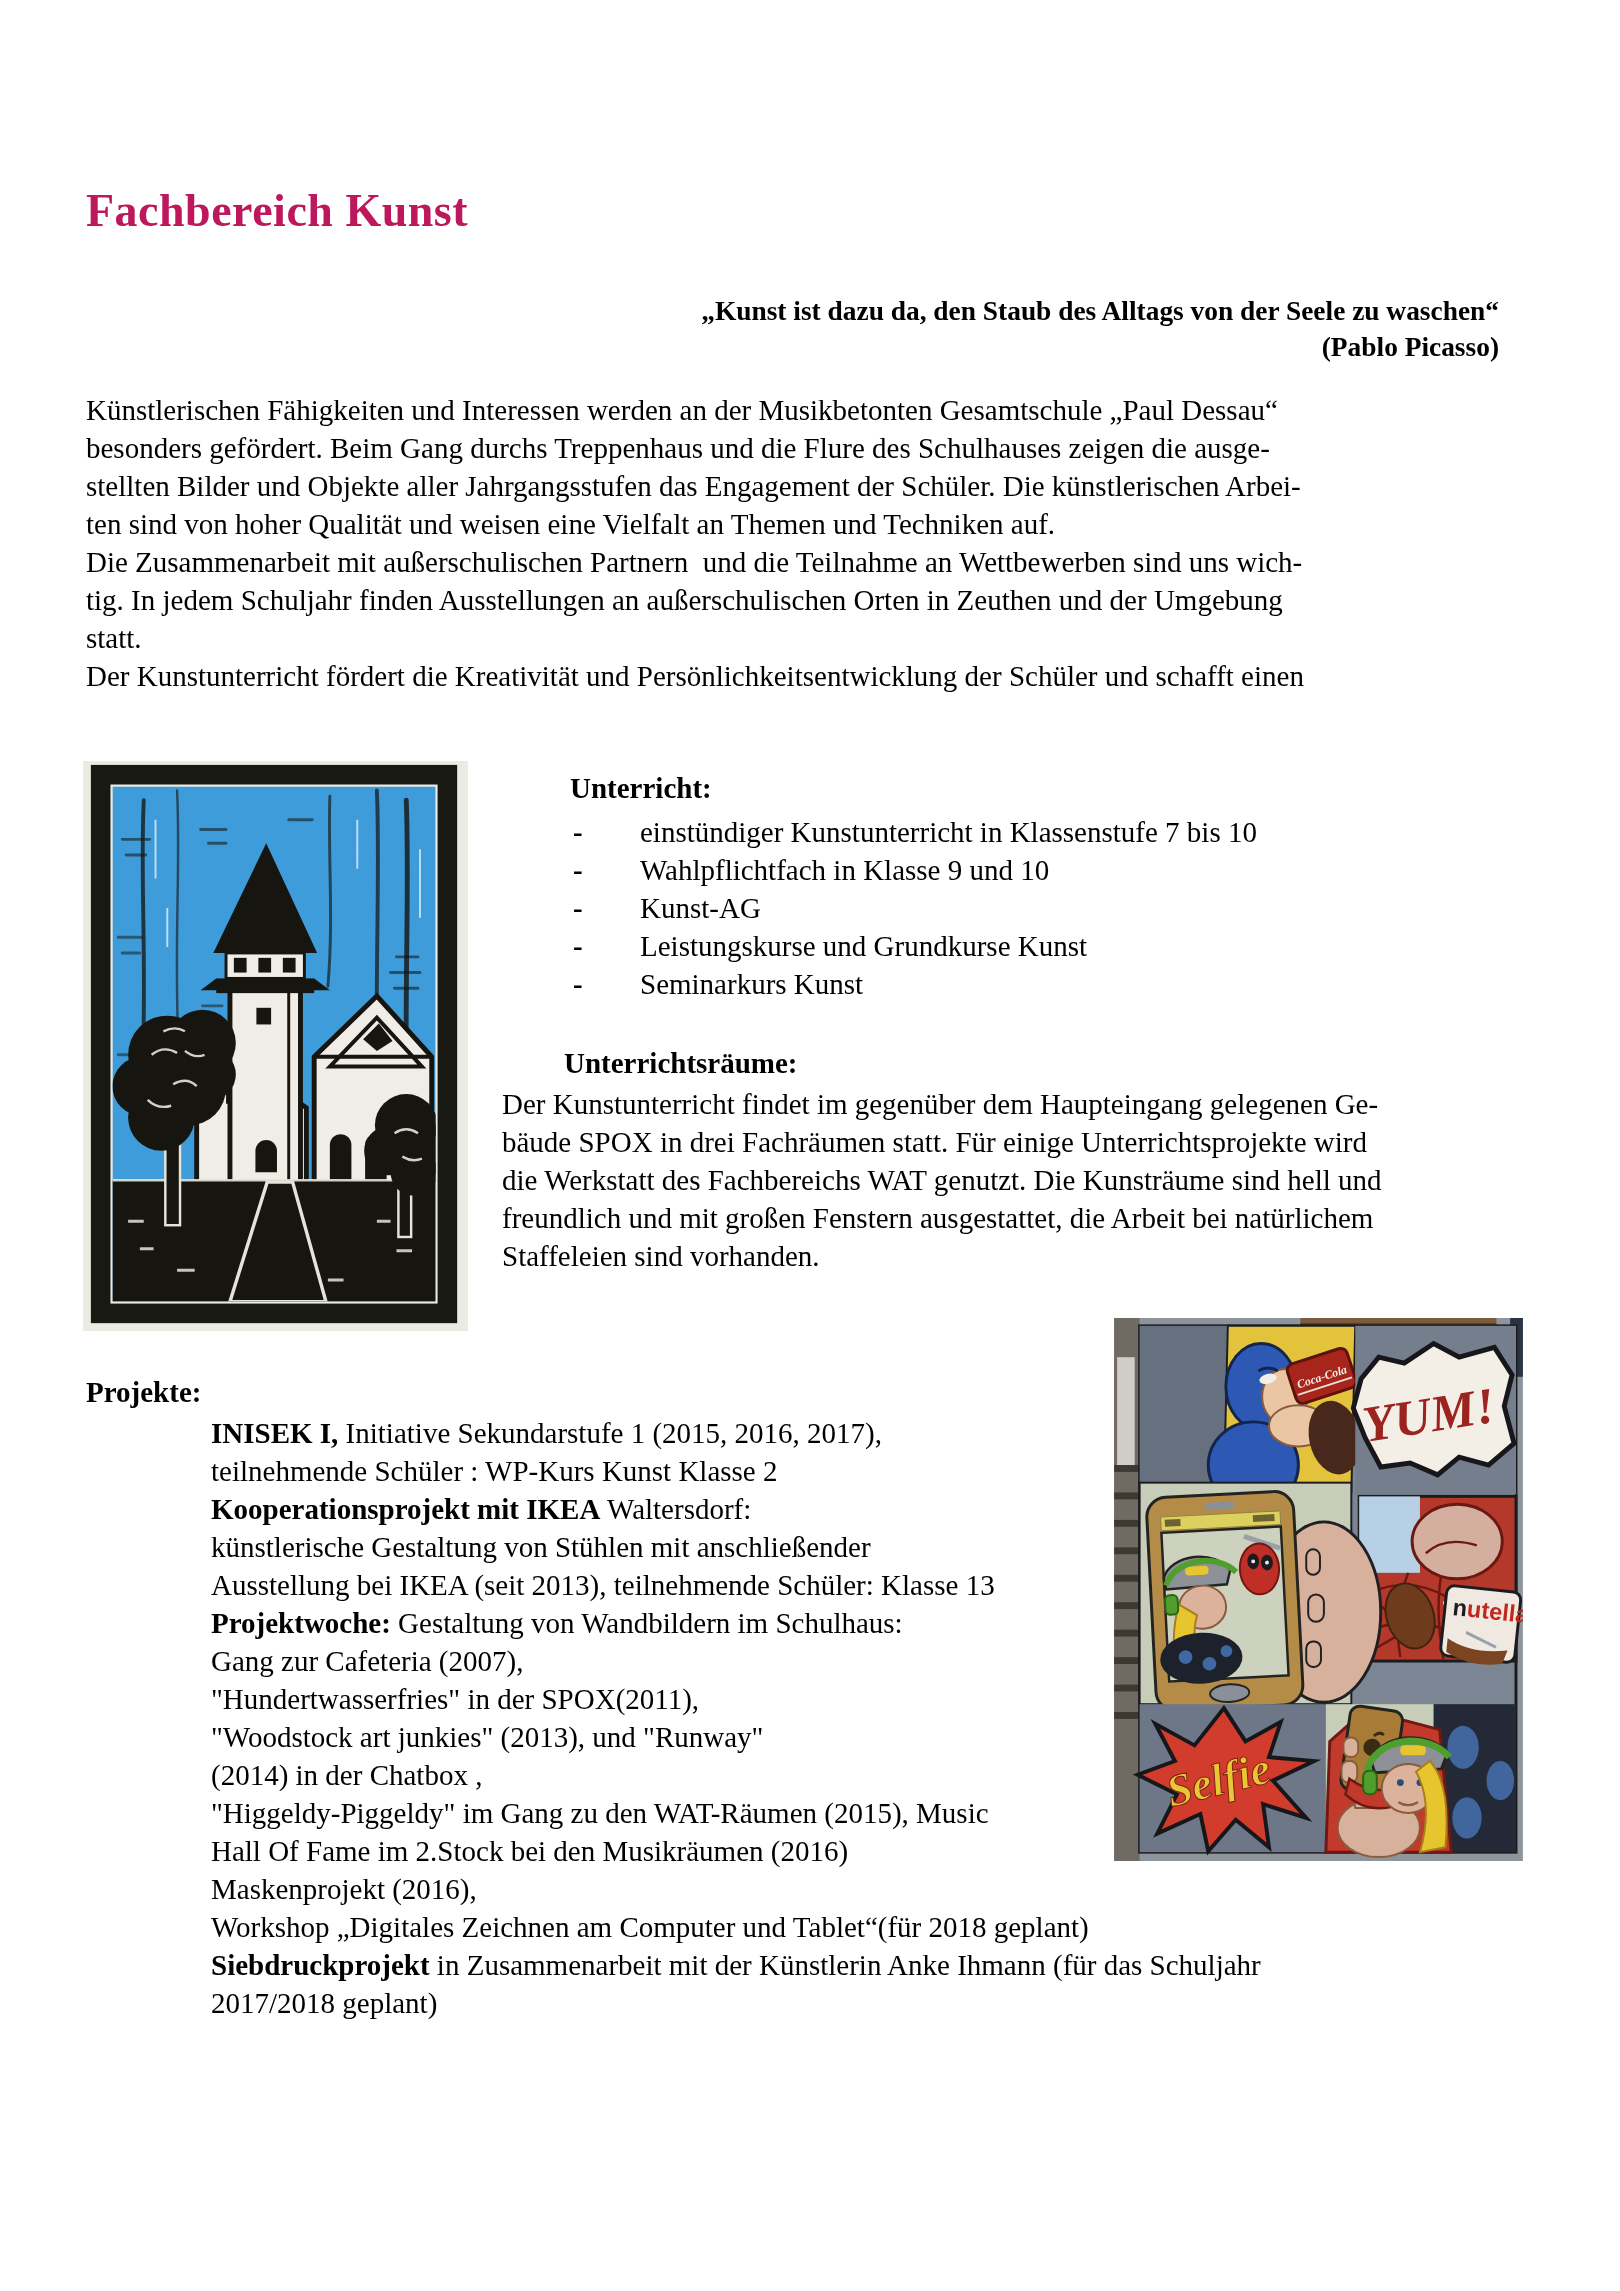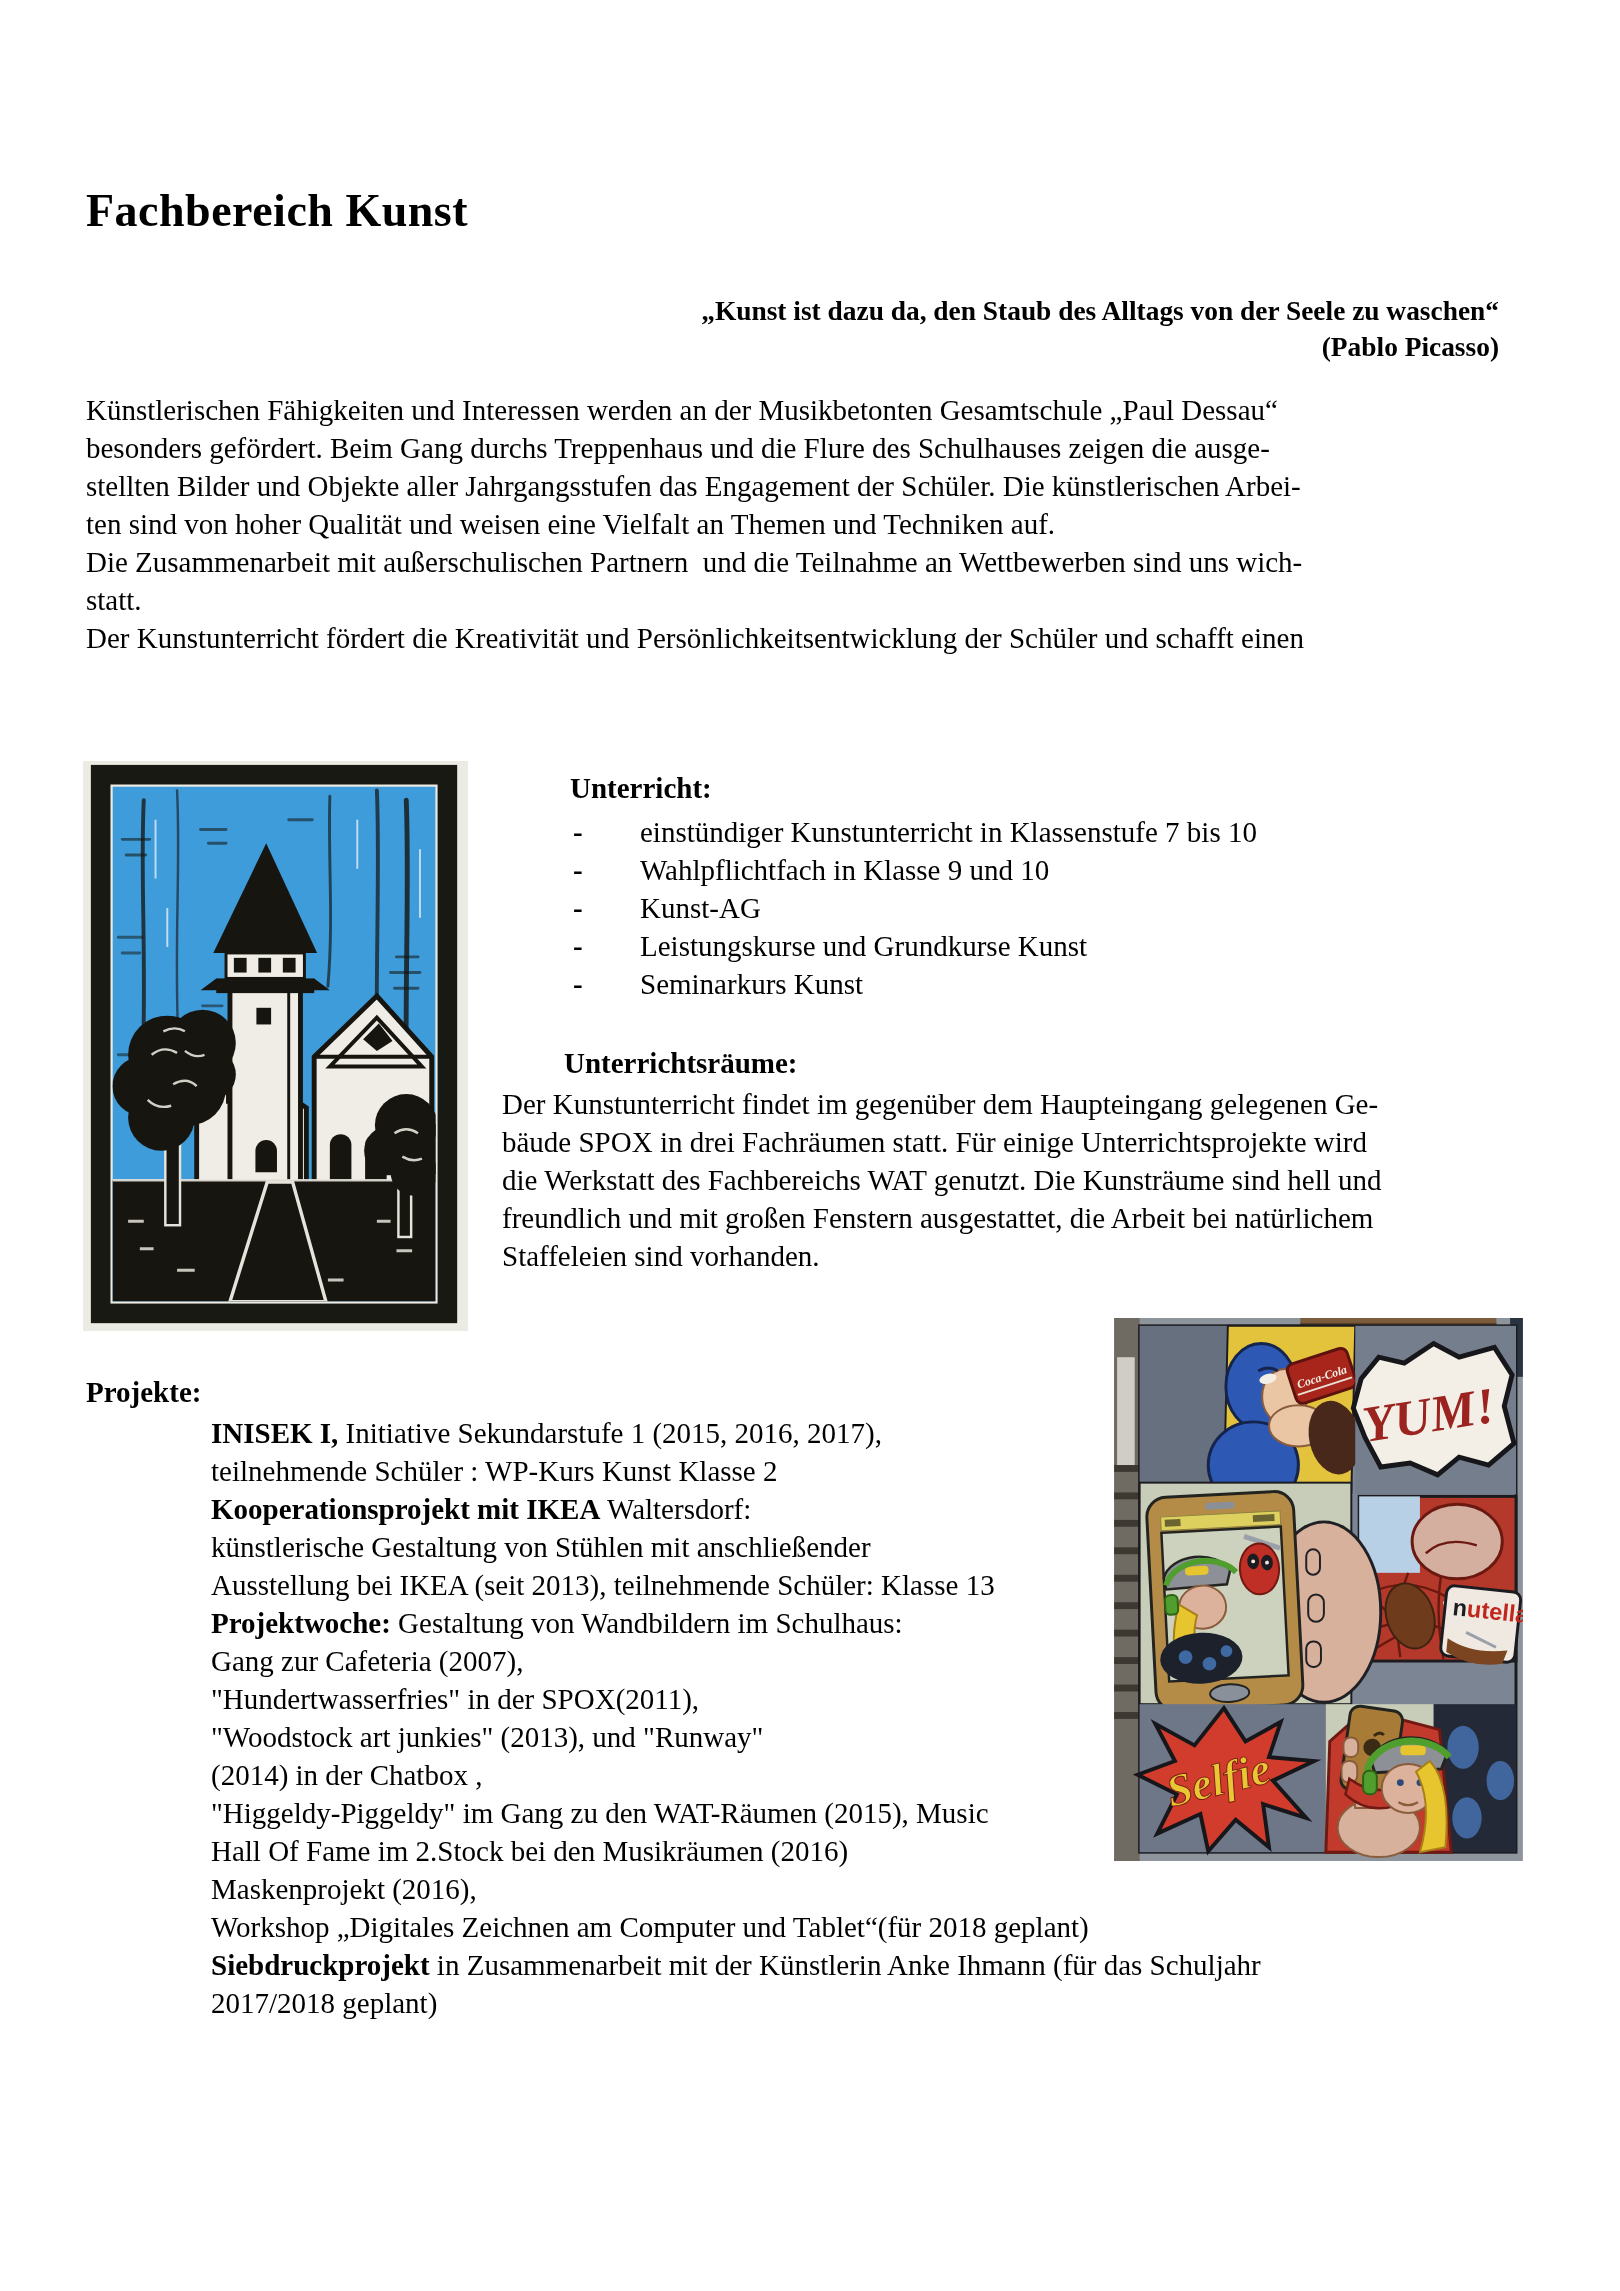--- a/index.html
+++ b/index.html
@@ -1,19 +1,19 @@
 <!DOCTYPE html>
 <html><head>
 <meta charset="utf-8">
 <style>
   html,body{margin:0;padding:0;background:#ffffff;}
   .page{position:relative;width:1620px;height:2292px;background:#ffffff;overflow:hidden;
         font-family:"Liberation Serif",serif;color:#000;}
   .abs{position:absolute;}
-  #doc-title{left:86px;top:184px;font-size:46px;font-weight:bold;color:#000000;letter-spacing:0.5px;}
+  #doc-title{left:86px;top:184px;font-size:46px;font-weight:bold;color:#be185d;letter-spacing:0.5px;}
   .quote-wrap{right:121px;top:293px;text-align:right;font-weight:bold;font-size:27.4px;}
   .quote-line{line-height:36px;white-space:pre;}
   .bodytext{font-size:29px;}
   .tline{height:38px;line-height:38px;white-space:pre;}
   #intro-para{left:86px;top:391px;}
   #unterricht-heading{left:522px;top:772px;font-size:29px;font-weight:bold;margin-left:48px;}
   #unterricht-list{left:573px;top:813px;}
   .dashrow{height:38px;line-height:38px;white-space:pre;}
   .dash{display:inline-block;width:67px;font-weight:bold;}
   #raeume-heading{left:564px;top:1047px;font-size:29px;font-weight:bold;}
@@ -36,20 +36,21 @@
     <div class="quote-line">„Kunst ist dazu da, den Staub des Alltags von der Seele zu waschen“</div>
     <div class="quote-line">(Pablo Picasso)</div>
   </div>
 
   <div class="abs bodytext" id="intro-para">
       <div class="tline">Künstlerischen Fähigkeiten und Interessen werden an der Musikbetonten Gesamtschule „Paul Dessau“</div>
       <div class="tline">besonders gefördert. Beim Gang durchs Treppenhaus und die Flure des Schulhauses zeigen die ausge-</div>
       <div class="tline">stellten Bilder und Objekte aller Jahrgangsstufen das Engagement der Schüler. Die künstlerischen Arbei-</div>
       <div class="tline">ten sind von hoher Qualität und weisen eine Vielfalt an Themen und Techniken auf.</div>
       <div class="tline">Die Zusammenarbeit mit außerschulischen Partnern  und die Teilnahme an Wettbewerben sind uns wich-</div>
+      <div class="tline">tig. In jedem Schuljahr finden Ausstellungen an außerschulischen Orten in Zeuthen und der Umgebung</div>
       <div class="tline">statt.</div>
       <div class="tline">Der Kunstunterricht fördert die Kreativität und Persönlichkeitsentwicklung der Schüler und schafft einen</div>
     </div>
 
   <div class="abs" id="linocut-photo">
     <svg viewBox="0 0 393 582" width="385" height="570">
       <rect x="0" y="0" width="393" height="582" fill="#ecebe3"></rect>
       <rect x="18" y="14" width="354" height="550" fill="none" stroke="#191913" stroke-width="20"></rect>
       <defs>
           <clipPath id="lc">

